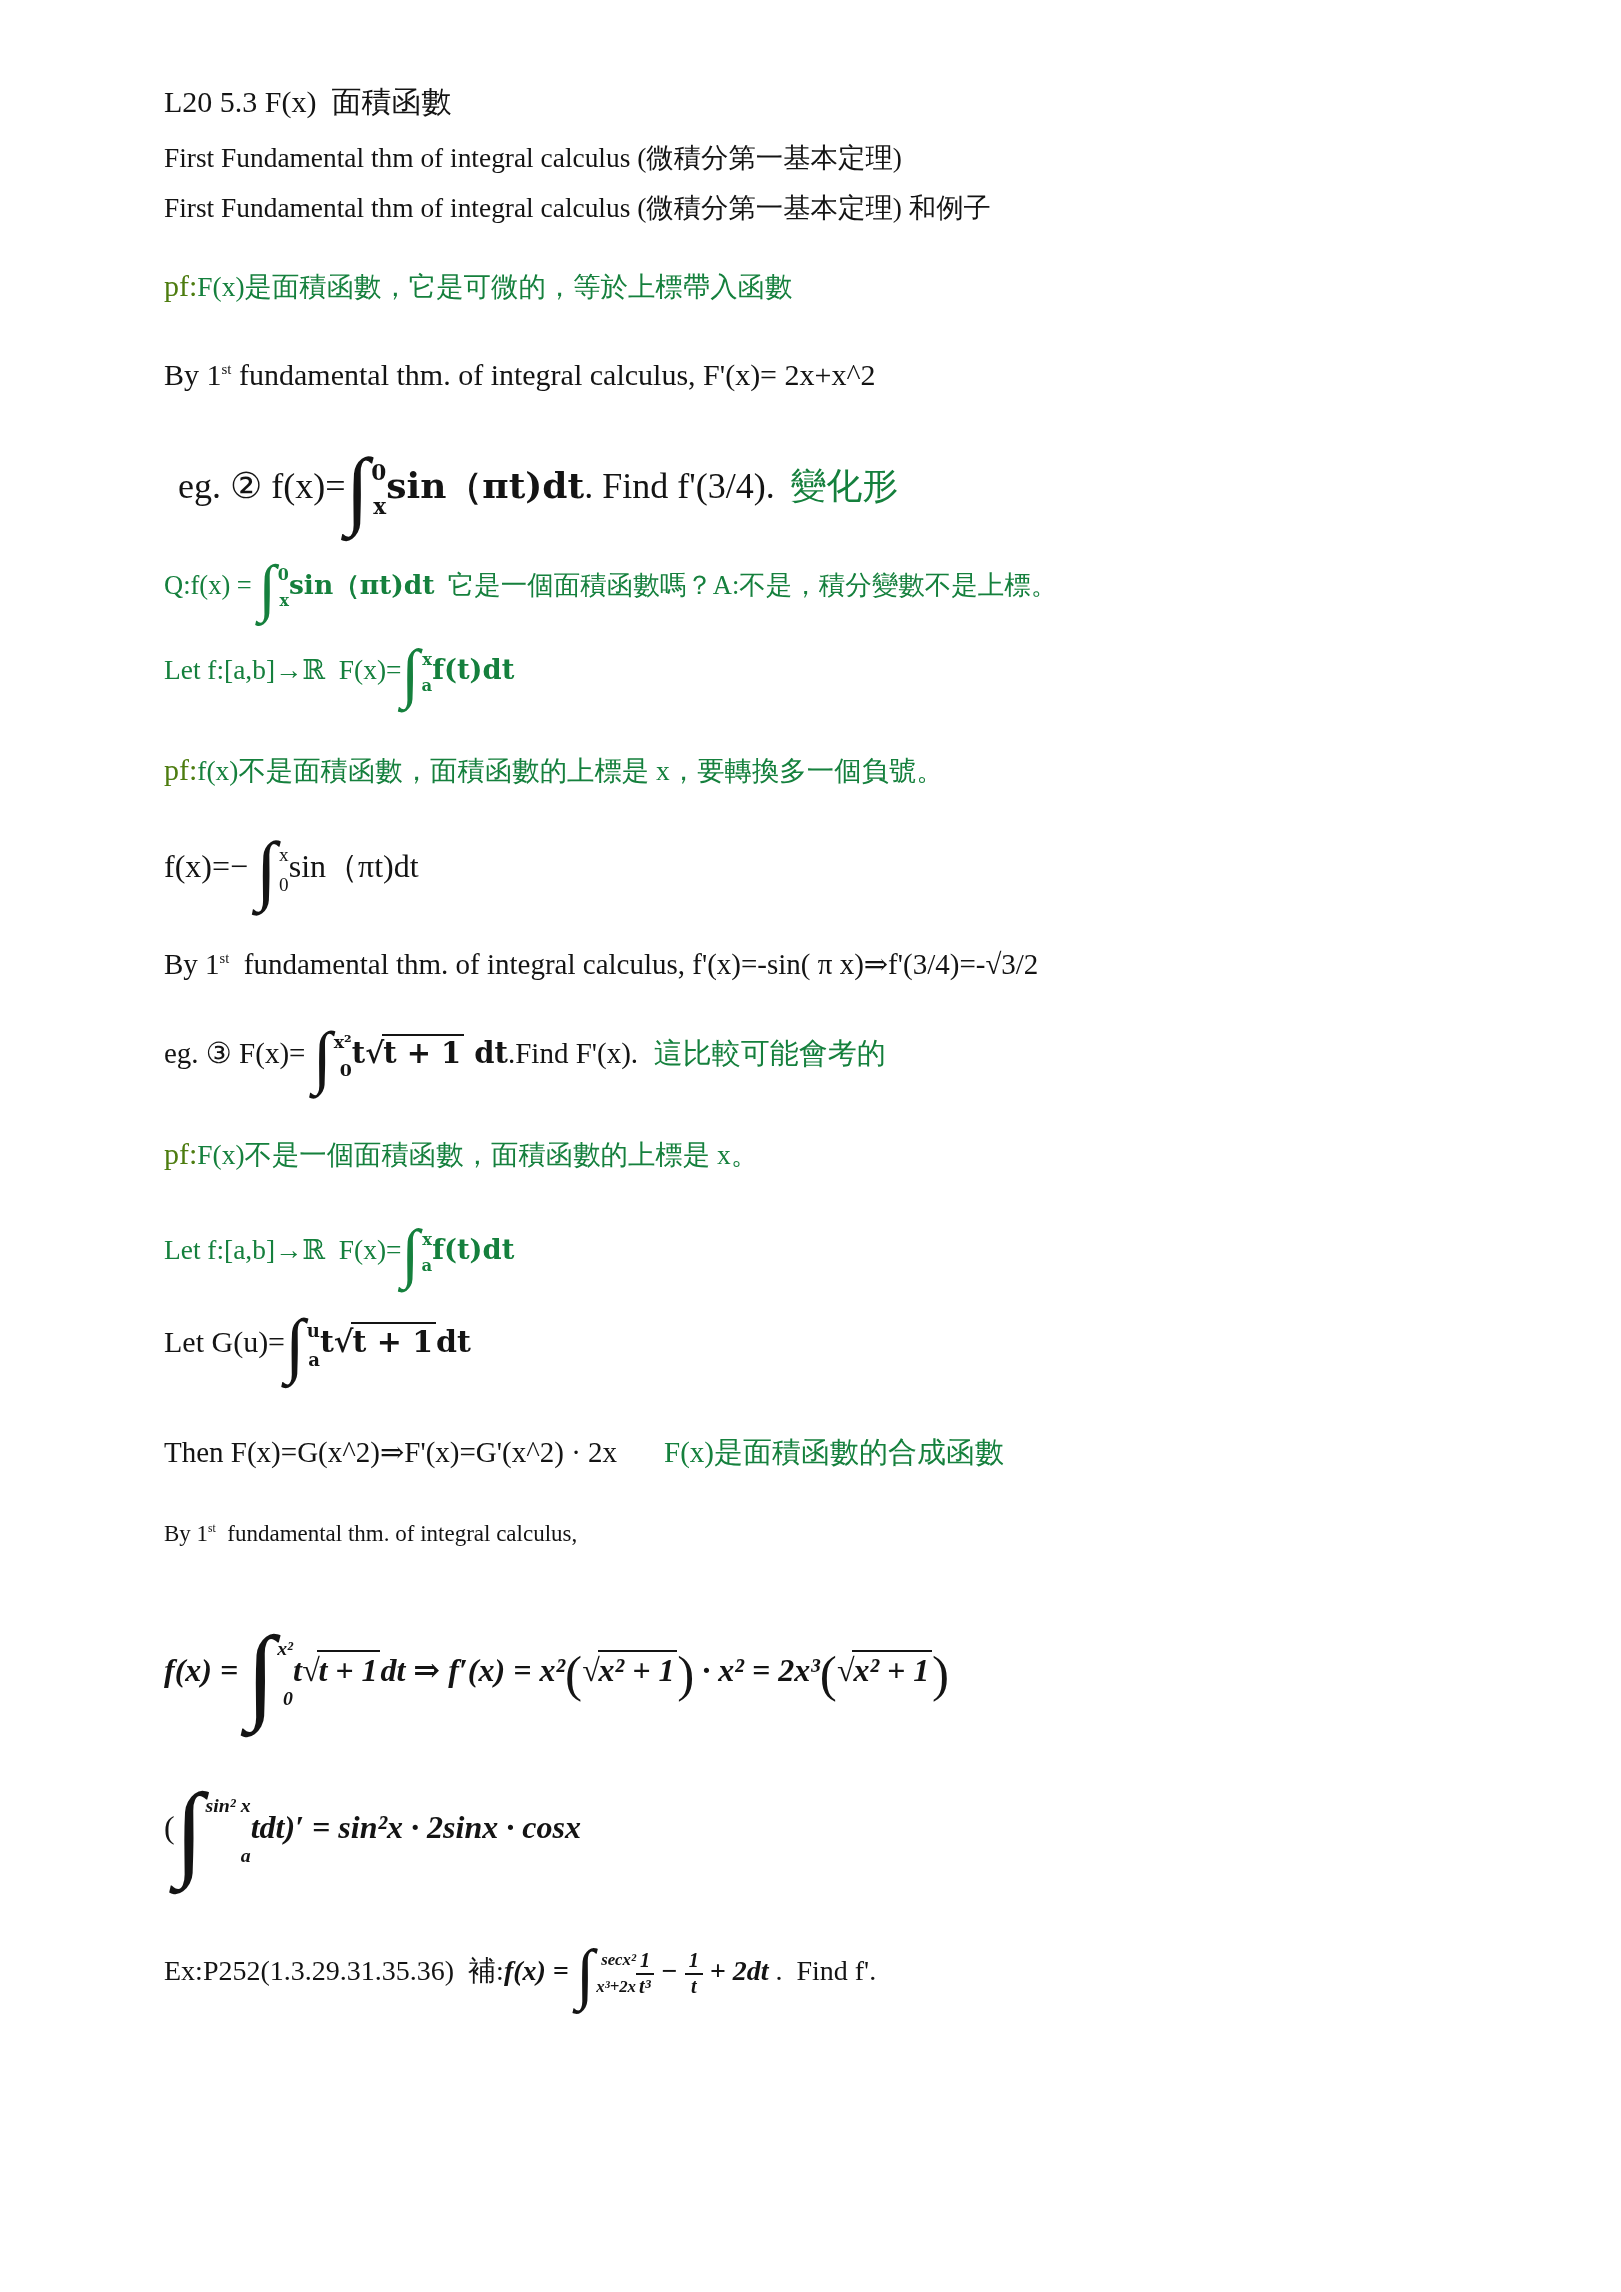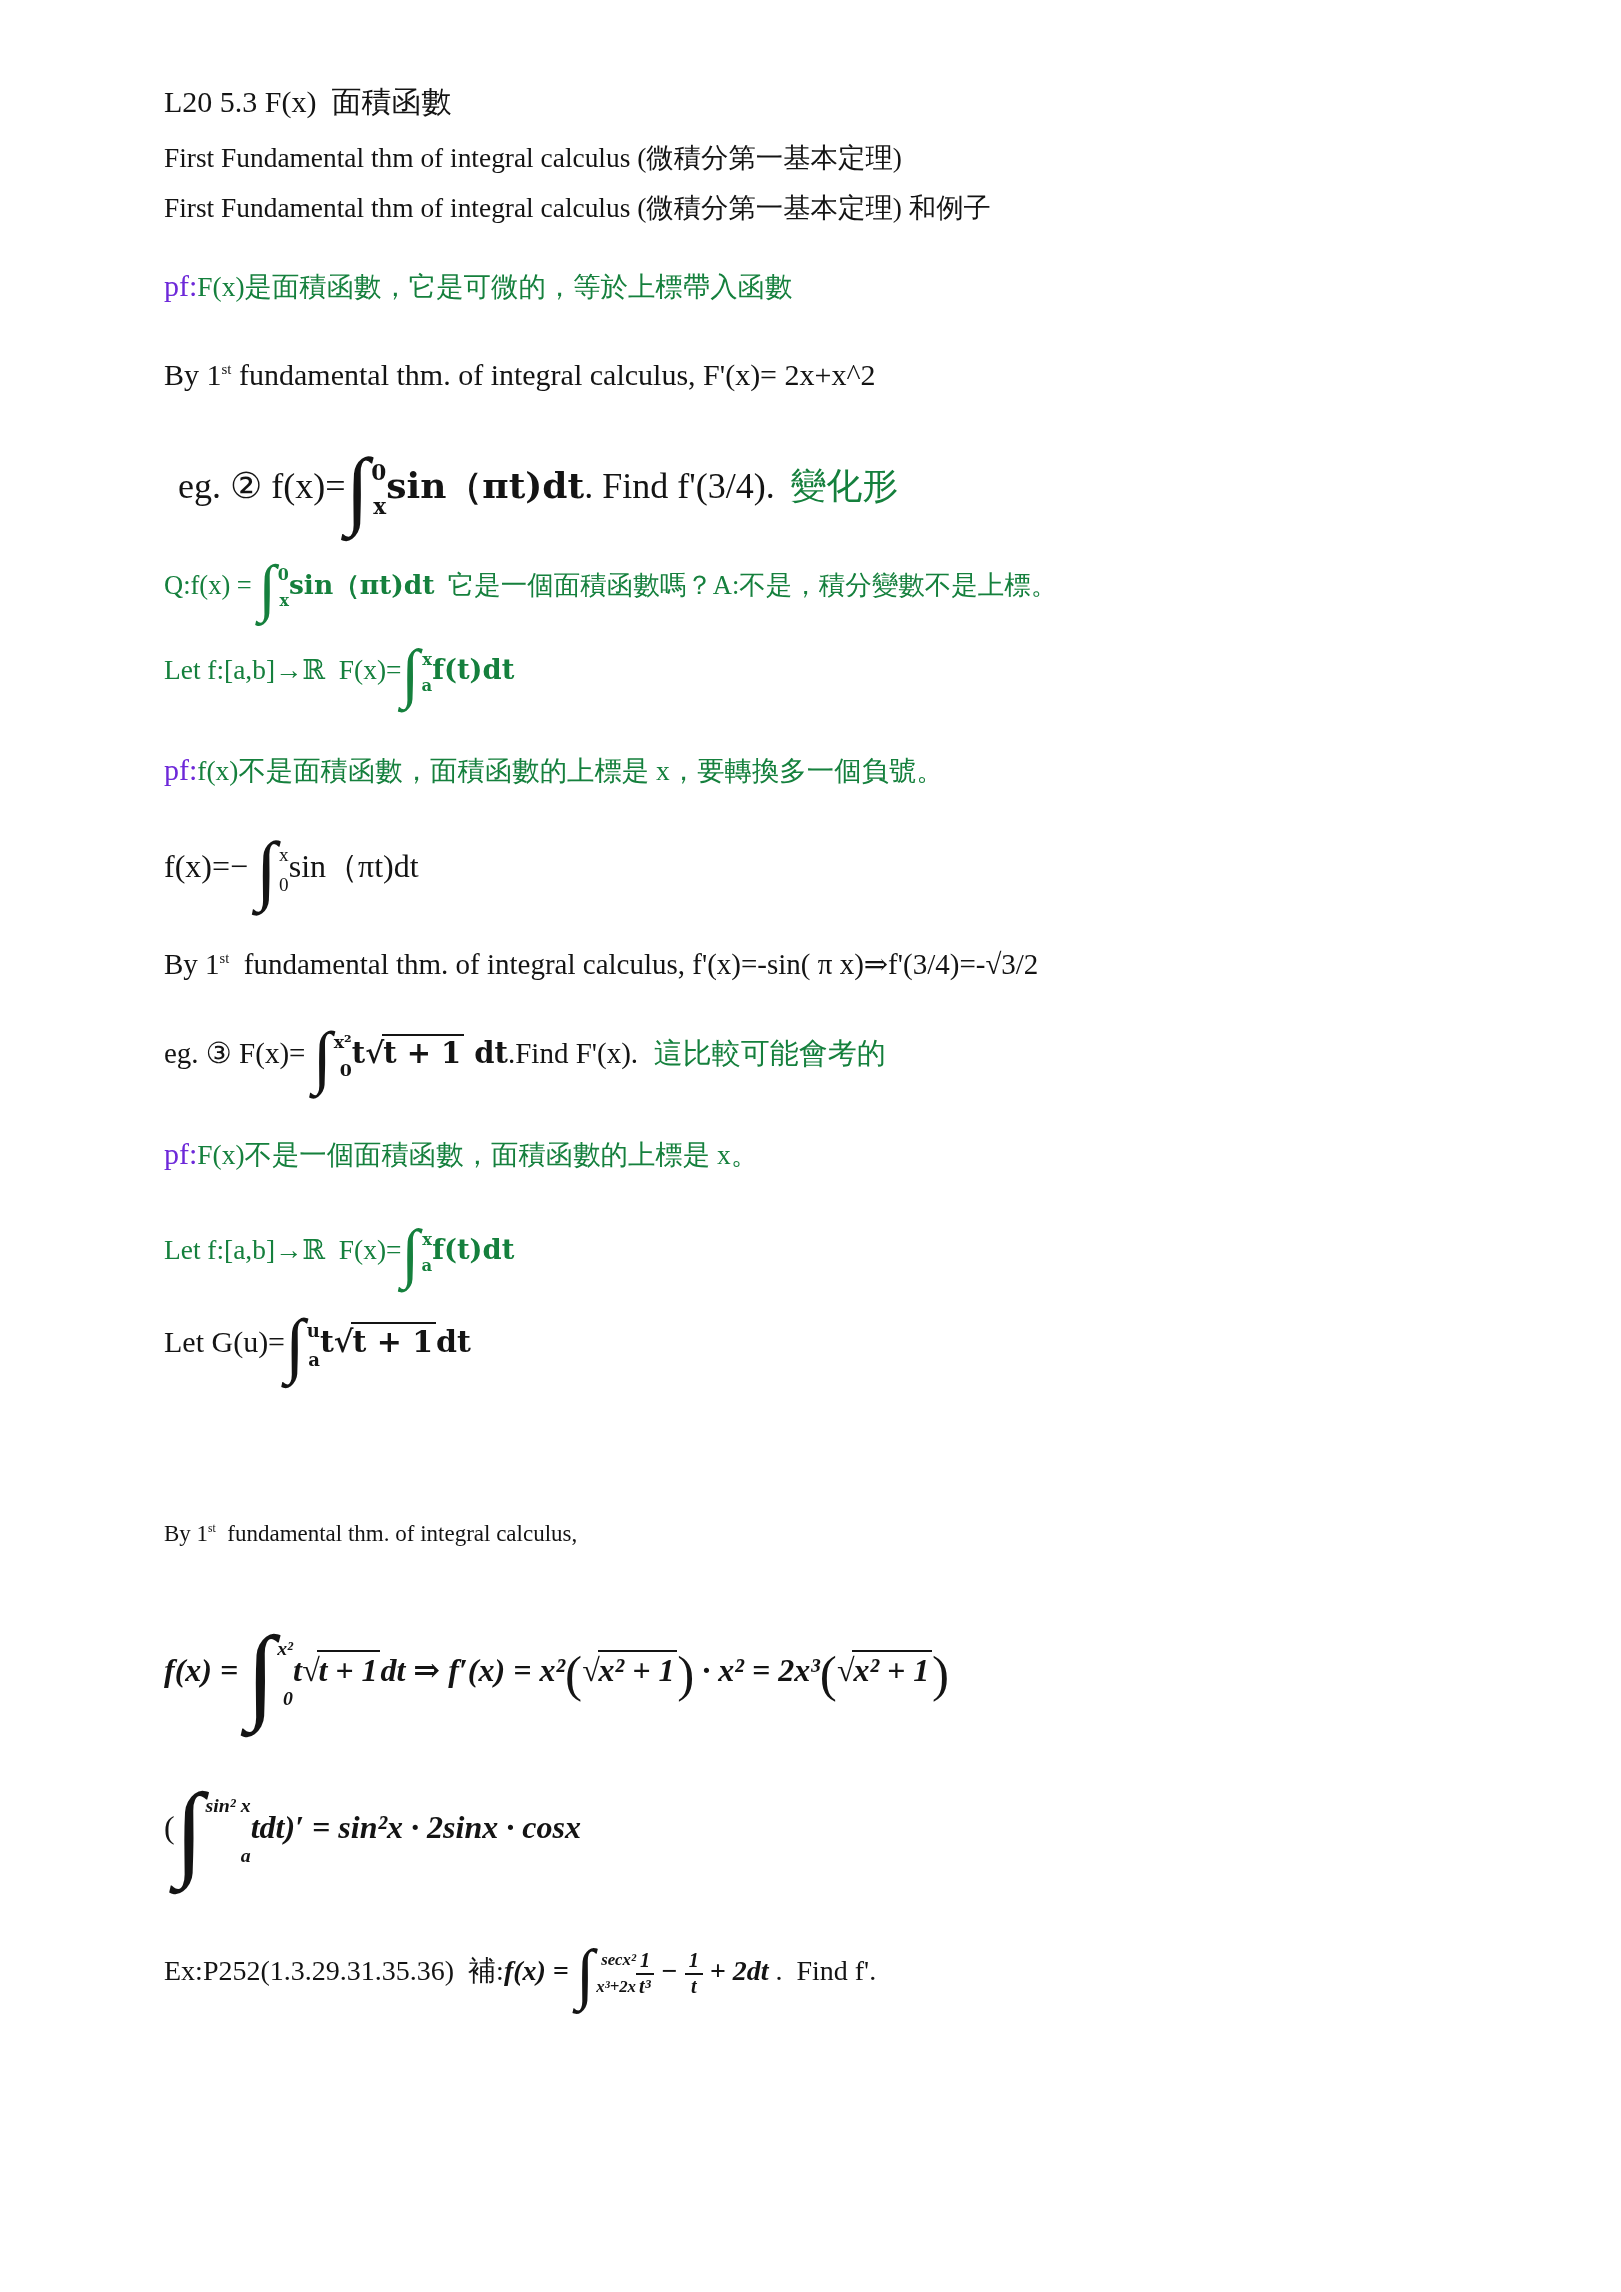--- a/index.html
+++ b/index.html
@@ -6,21 +6,21 @@
   html, body { margin: 0; padding: 0; }
   body {
     width: 1621px; height: 2293px;
     background: #ffffff;
     font-family: "Liberation Serif", "DejaVu Serif", serif;
     color: #141414;
   }
   .page { position: relative; width: 1621px; height: 2293px; background: #ffffff; overflow: hidden; text-align: right; }
   .line { position: absolute; left: 164px; white-space: pre; }
   .brown { color: #15803d; }
-  .pflabel { font-size: 30px; color: #6d28d9; }
+  .pflabel { font-size: 30px; color: #4d7c0f; }
   
   .mbold { font-family: "DejaVu Serif", serif; font-weight: 700; }
   
   .dm { font-style: italic; font-weight: 700; }
   sup.st { font-size: .5em; vertical-align: super; line-height: 0; }
 
   
   .intg { display: inline-flex; align-items: center; vertical-align: middle; line-height: 1; }
   .int-sign { font-size: 2.4em; line-height: .85; font-weight: 400; font-style: normal; font-family: "Liberation Serif", serif; }
   .int-b { display: inline-flex; flex-direction: column; justify-content: space-between; height: 2.6em; font-size: .6em; line-height: 1; margin-left: 2px; font-family: "DejaVu Serif", serif; font-weight: 700; }
@@ -90,20 +90,21 @@
   <div class="line" id="by2"><span>By 1</span><sup class="st">st</sup><span>  fundamental thm. of integral calculus, f'(x)=-sin( π x)⇒f'(3/4)=-√3/2</span></div>
 
   <div class="line" id="eg3"><span>eg. ③ F(x)= </span><span class="intg"><span class="int-sign">∫</span><span class="int-b"><span class="up">x²</span><span class="lo">0</span></span></span><span class="mbold">t</span><span class="sqrt mbold"><span class="rsign">√</span><span class="rbody">t + 1</span></span><span class="mbold"> dt</span><span>.Find F'(x).</span><span class="brown note">這比較可能會考的</span></div>
 
   <div class="line" id="pf3"><span class="pflabel">pf:</span><span class="brown">F(x)不是一個面積函數，面積函數的上標是 x。</span></div>
 
   <div class="line brown" id="let2"><span>Let f:[a,b]→ℝ  F(x)=</span><span class="intg"><span class="int-sign">∫</span><span class="int-b"><span class="up">x</span><span class="lo">a</span></span></span><span class="mbold">f(t)dt</span></div>
 
   <div class="line" id="letG"><span>Let G(u)=</span><span class="intg"><span class="int-sign">∫</span><span class="int-b"><span class="up">u</span><span class="lo">a</span></span></span><span class="mbold">t</span><span class="sqrt mbold"><span class="rsign">√</span><span class="rbody">t + 1</span></span><span class="mbold">dt</span></div>
 
+  <div class="line" id="then1"><span>Then F(x)=G(x^2)⇒F'(x)=G'(x^2) · 2x</span><span class="brown note">F(x)是面積函數的合成函數</span></div>
 
   <div class="line" id="by3"><span>By 1</span><sup class="st">st</sup><span>  fundamental thm. of integral calculus,</span></div>
 
   <div class="line" id="disp1"><span class="dm">f(x) = </span><span class="intg big"><span class="int-sign">∫</span><span class="int-b"><span class="up">x²</span><span class="lo">0</span></span></span><span class="dm">t</span><span class="sqrt dm"><span class="rsign">√</span><span class="rbody">t + 1</span></span><span class="dm">dt ⇒ f′(x) = x²</span><span class="bigp">(</span><span class="sqrt dm"><span class="rsign">√</span><span class="rbody">x² + 1</span></span><span class="bigp">)</span><span class="dm"> · x² = 2x³</span><span class="bigp">(</span><span class="sqrt dm"><span class="rsign">√</span><span class="rbody">x² + 1</span></span><span class="bigp">)</span></div>
 
   <div class="line" id="disp2"><span>(</span><span class="intg big"><span class="int-sign">∫</span><span class="int-b"><span class="up">sin² x</span><span class="lo">a</span></span></span><span class="dm">tdt)′ = sin²x · 2sinx · cosx</span></div>
 
   <div class="line" id="ex"><span>Ex:P252(1.3.29.31.35.36)  補:</span><span class="dm">f(x) = </span><span class="intg"><span class="int-sign">∫</span><span class="int-b"><span class="up">secx²</span><span class="lo">x³+2x</span></span></span><span class="frac dm"><span class="fnum">1</span><span class="fden">t³</span></span><span class="dm"> − </span><span class="frac dm"><span class="fnum">1</span><span class="fden">t</span></span><span class="dm"> + 2dt</span><span> .  Find f'.</span></div>
 </div>
 

